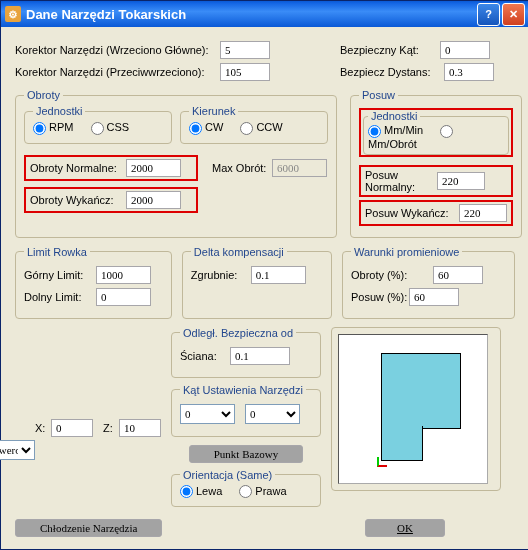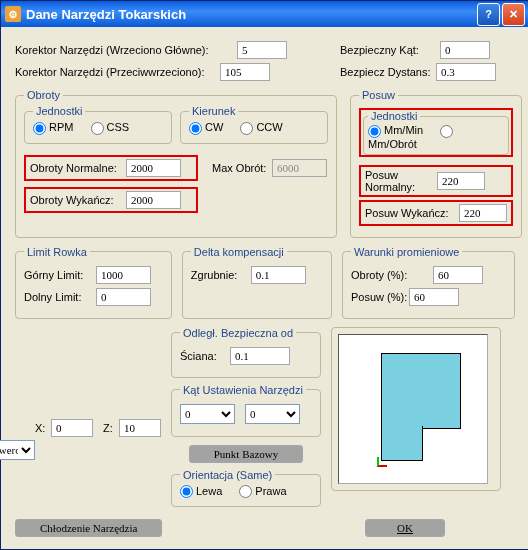--- a/index.html
+++ b/index.html
@@ -36,36 +36,36 @@
     <span class="sp"></span>
     <span class="btn">?</span>
     <span class="btn close">✕</span>
   </div>
 
   <div class="body">
 
     <div style="display:flex;gap:18px">
       <div style="flex:1">
         <div class="row">
-          <span class="lbl" style="width:222px">Korektor Narzędzi (Wrzeciono Główne):</span>
+          <span class="lbl" style="width:205px">Korektor Narzędzi (Wrzeciono Główne):</span>
           <input type="text" style="width: 50px;" value="5">
         </div>
         <div class="row">
           <span class="lbl" style="width:205px">Korektor Narzędzi (Przeciwwrzeciono):</span>
           <input type="text" style="width: 50px;" value="105">
         </div>
       </div>
       <div style="width:175px">
         <div class="row">
           <span class="lbl" style="width:100px">Bezpieczny Kąt:</span>
           <input type="text" style="width: 50px;" value="0">
         </div>
         <div class="row">
-          <span class="lbl" style="width:96px">Bezpiecz Dystans:</span>
-          <input type="text" style="width: 60px;" value="0.3">
+          <span class="lbl" style="width:104px">Bezpiecz Dystans:</span>
+          <input type="text" style="width: 50px;" value="0.3">
         </div>
       </div>
     </div>
 
     <div style="display:flex;gap:13px;margin-top:4px">
       <fieldset style="flex:1">
         <legend>Obroty</legend>
         <div style="display:flex;gap:8px">
           <fieldset class="small-fs" style="width:130px">
             <legend>Jednostki</legend>

